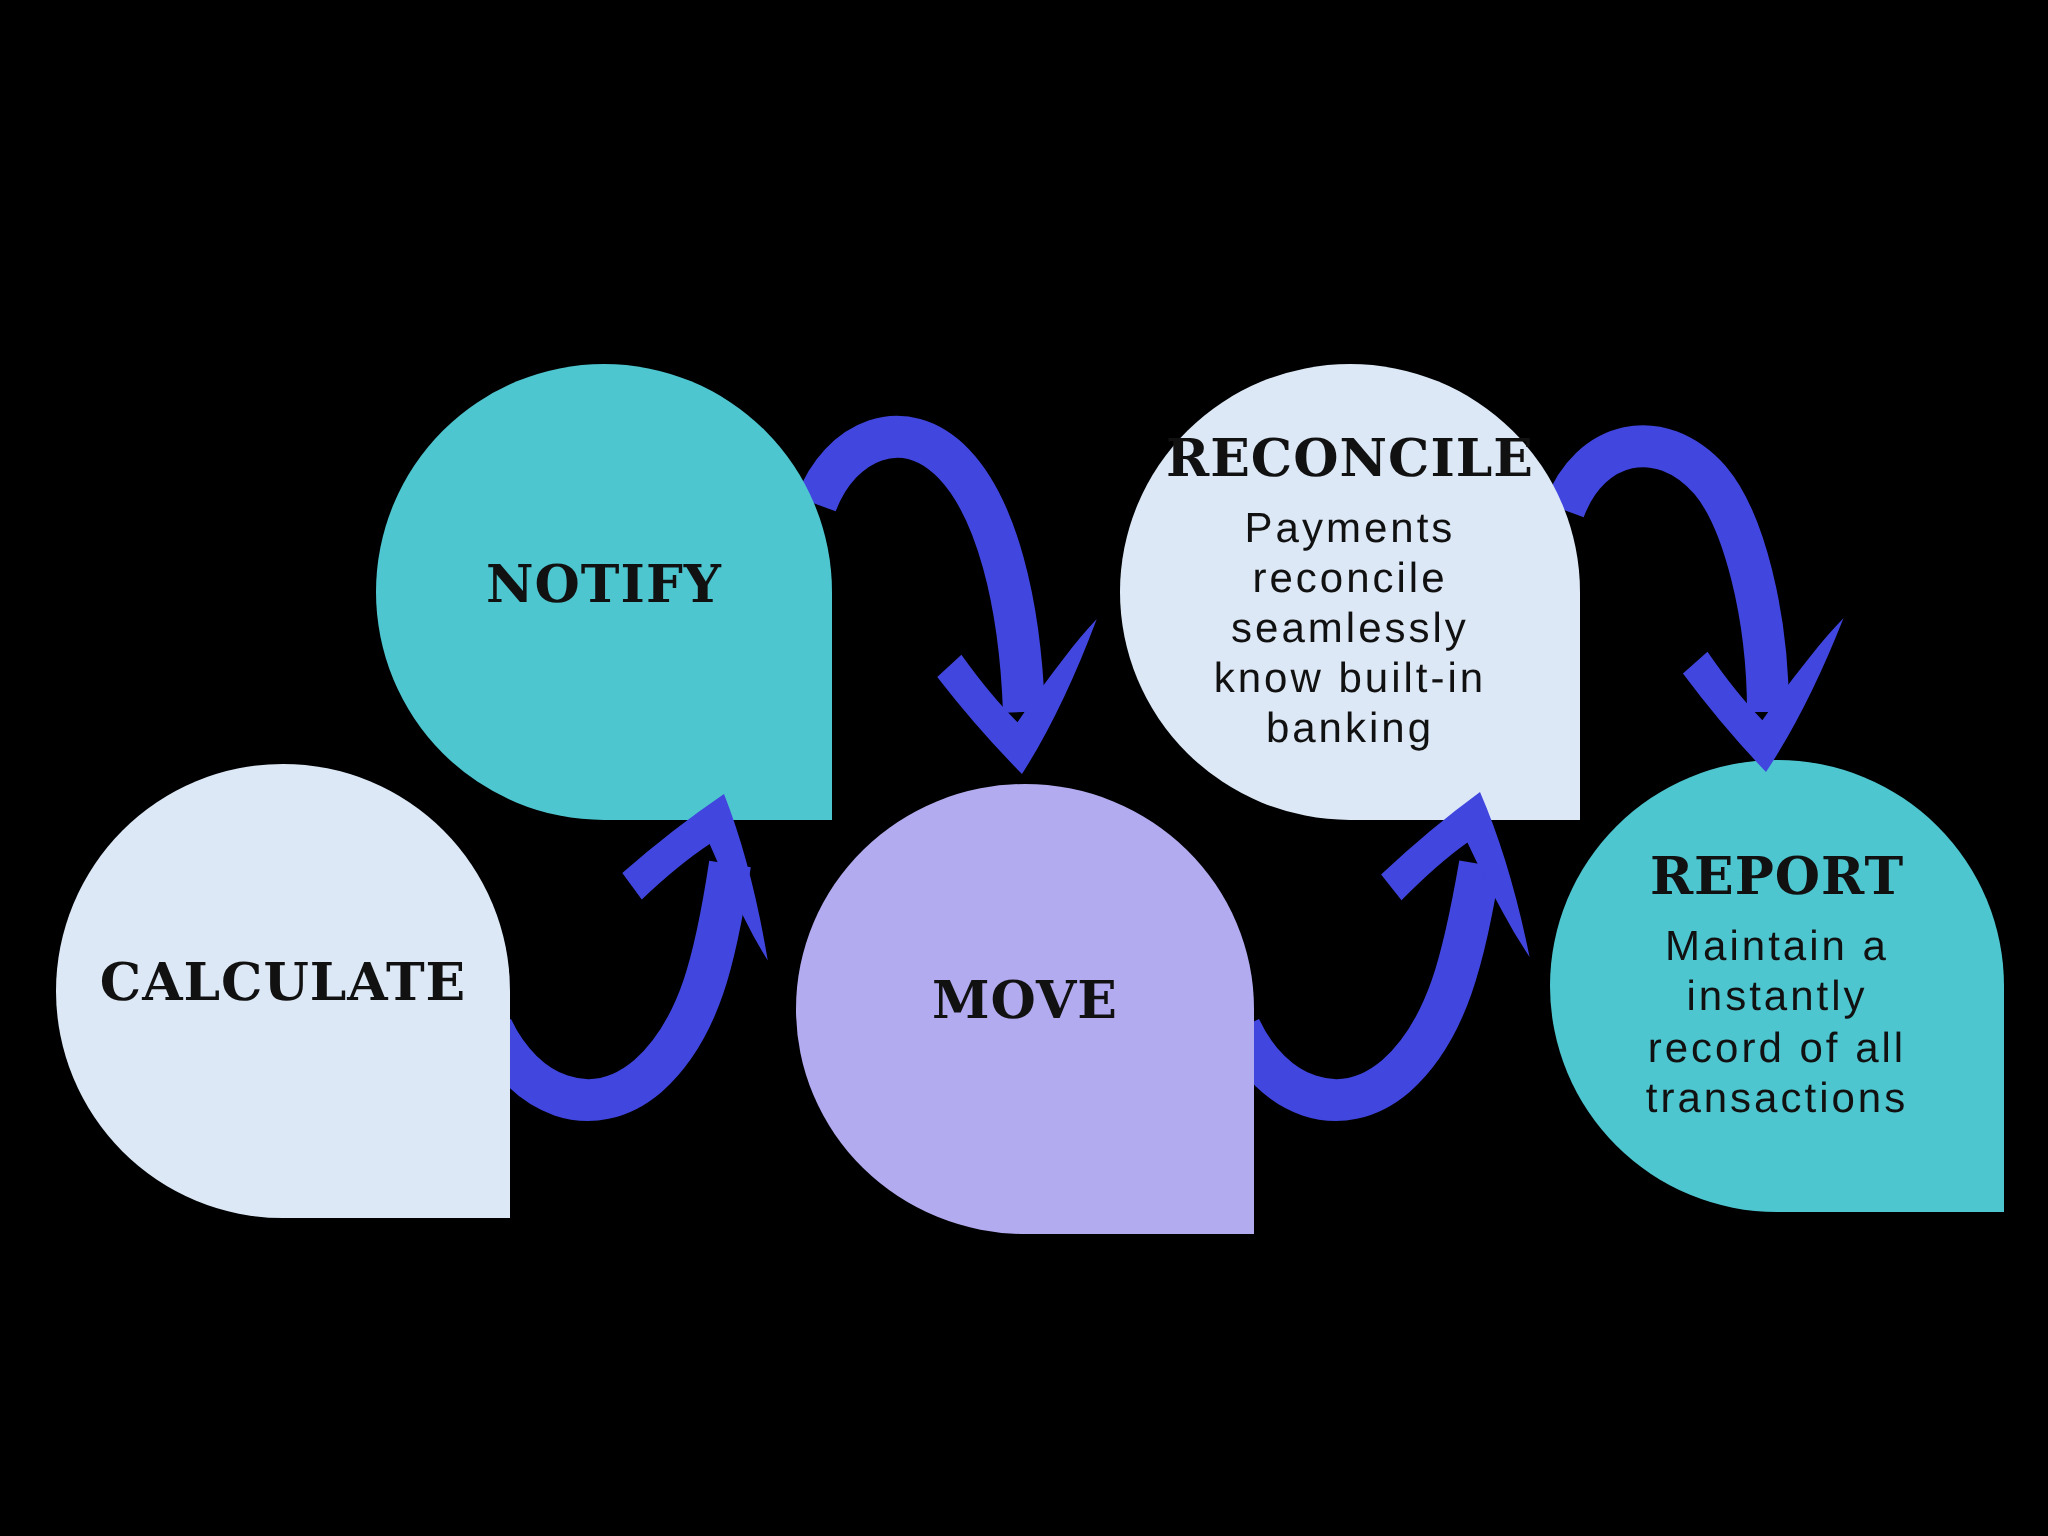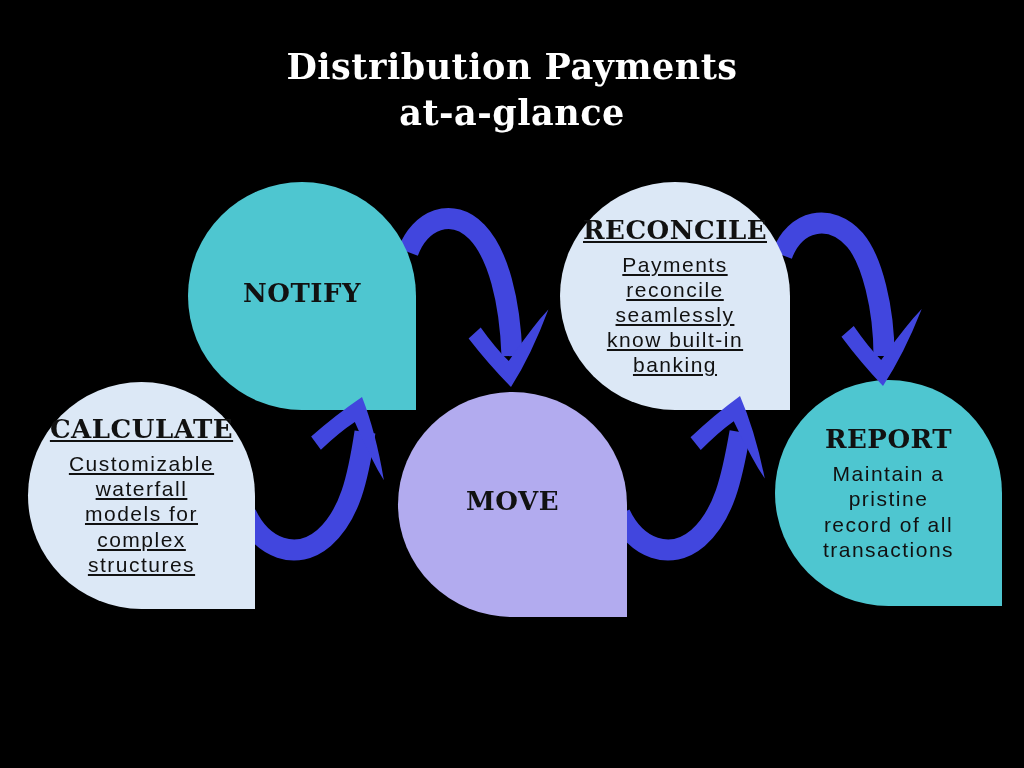--- a/index.html
+++ b/index.html
@@ -58,21 +58,21 @@
     position: absolute;
     border-radius: 50% 50% 0 50%;
     display: flex;
     flex-direction: column;
     align-items: center;
     justify-content: center;
     text-align: center;
     color: var(--text-dark, #111);
   }
   .bubble.teal     { background: var(--teal, #4ec6d0); }
-  .bubble.pale     { background: var(--pale-blue, #dce8f6); text-decoration: underline; }
+  .bubble.pale     { background: var(--pale-blue, #dce8f6); }
   .bubble.lavender { background: var(--lavender, #b2abef); }
 
   .bubble-heading {
     font-family: "DejaVu Serif", serif;
     font-weight: bold;
     font-size: 26px;
     letter-spacing: 0.5px;
     margin-bottom: 7px;
     white-space: nowrap;
   }
@@ -88,39 +88,30 @@
   .bubble-notify    { left: 188px; top: 182px; width: 228px; height: 228px; gap: 47px; }
   .bubble-move      { left: 398px; top: 392px; width: 229px; height: 225px; }
   .bubble-reconcile { left: 560px; top: 182px; width: 230px; height: 228px; }
   .bubble-report    { left: 775px; top: 380px; width: 227px; height: 226px; text-align: center; }
 </style>
 </head>
 <body>
 
 <div class="stage">
 
-  <h1 class="page-title">
-    <span>Distribution Payments</span>
-    <span>at-a-glance</span>
-  </h1>
 
   <svg class="arrow-layer tails-layer" viewBox="0 0 1024 768">
     <path class="arrow-tail" d="M 246 514 C 262 548, 296 562, 324 538 C 350 515, 358 478, 365 432"></path>
     <path class="arrow-tail" d="M 408 252 C 420 220, 452 206, 477 232 C 498 254, 510 300, 512 356"></path>
     <path class="arrow-tail" d="M 620 514 C 636 548, 670 562, 698 538 C 724 515, 732 478, 740 432"></path>
     <path class="arrow-tail" d="M 782 255 C 795 220, 830 212, 855 240 C 872 260, 884 308, 884 356"></path>
   </svg>
 
   <div class="bubble pale bubble-calculate">
     <div class="bubble-heading">CALCULATE</div>
-    <div class="bubble-body">Customizable
-waterfall
-models for
-complex
-structures</div>
   </div>
 
   <div class="bubble teal bubble-notify">
     <div class="bubble-heading">NOTIFY</div>
   </div>
 
   <div class="bubble lavender bubble-move">
     <div class="bubble-heading">MOVE</div>
   </div>
 
@@ -129,21 +120,21 @@
     <div class="bubble-body">Payments
 reconcile
 seamlessly
 know built-in
 banking</div>
   </div>
 
   <div class="bubble teal bubble-report">
     <div class="bubble-heading">REPORT</div>
     <div class="bubble-body">Maintain a
-pristine
+instantly
 record of all
 transactions</div>
   </div>
 
   <svg class="arrow-layer heads-layer" viewBox="0 0 1024 768">
 
     <path class="arrow-head" transform="translate(362,397) rotate(16)" d="M 0 0 Q -20 24 -38 52 L -25 62 Q -12 40 0 26 Q 13 42 26 56 Q 35 66 44 74 Q 23 30 0 0 Z"></path>
     <path class="arrow-head" transform="translate(511,387) scale(1,-1) rotate(5)" d="M 0 0 Q -20 24 -38 52 L -25 62 Q -12 40 0 26 Q 13 42 26 56 Q 35 66 44 74 Q 23 30 0 0 Z"></path>
     <path class="arrow-head" transform="translate(740,396) rotate(14)" d="M 0 0 Q -20 24 -38 52 L -25 62 Q -12 40 0 26 Q 13 42 26 56 Q 35 66 44 74 Q 23 30 0 0 Z"></path>
     <path class="arrow-head" transform="translate(883,386) scale(1,-1) rotate(4)" d="M 0 0 Q -20 24 -38 52 L -25 62 Q -12 40 0 26 Q 13 42 26 56 Q 35 66 44 74 Q 23 30 0 0 Z"></path>

